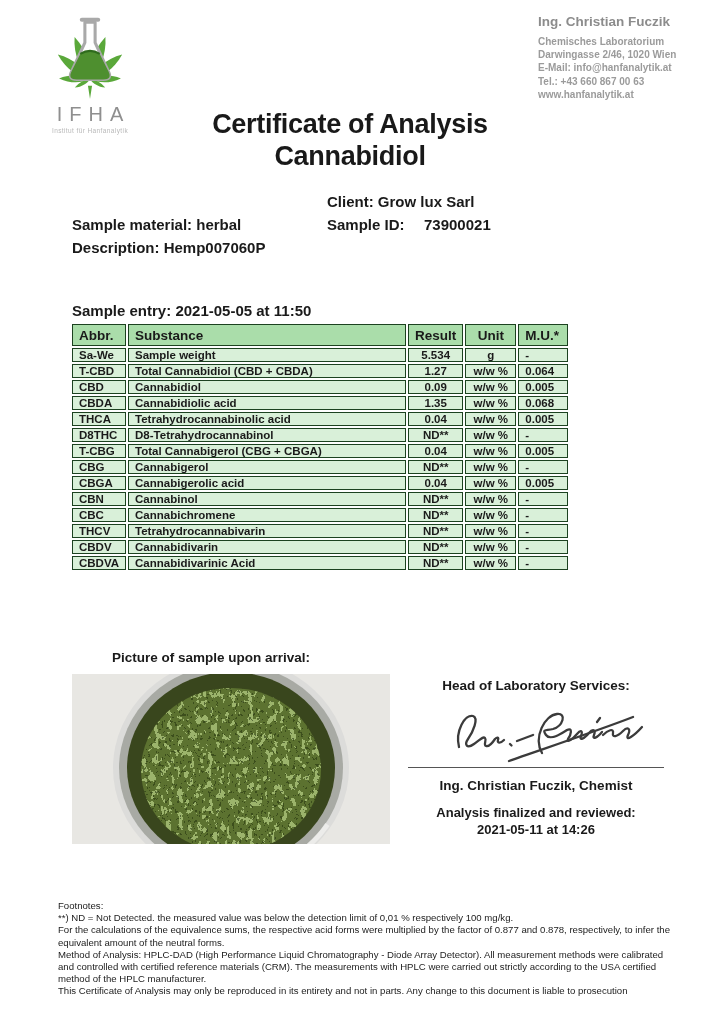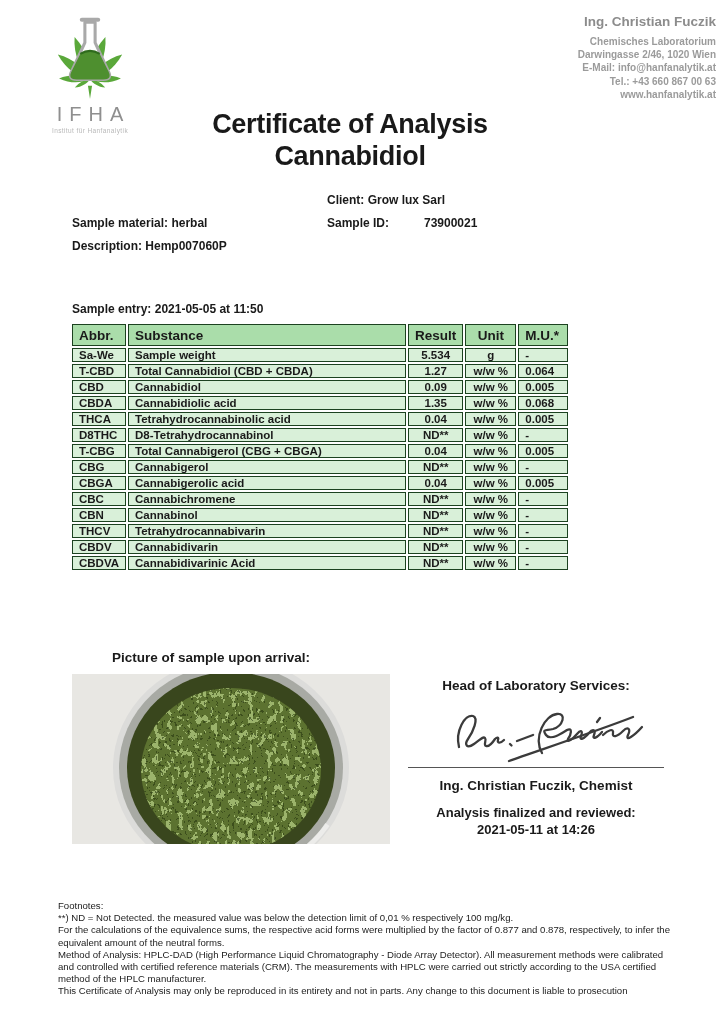--- a/index.html
+++ b/index.html
@@ -7,30 +7,30 @@
   body { font-family:"Liberation Sans", sans-serif; color:#1a1a1a; }
   .page { position:relative; width:720px; height:1019px; background:#ffffff; overflow:hidden; margin:0 auto; }
 
   
   .logo-block { position:absolute; left:40px; top:12px; width:100px; text-align:center; }
   .logo-mark { display:block; margin:0 auto; }
   .logo-acronym { font-size:20px; letter-spacing:7px; padding-left:7px; color:#8f8f8f; font-weight:400; margin-top:1px; }
   .logo-subtitle { font-size:6.5px; letter-spacing:0.4px; color:#b9b9b9; margin-top:1px; }
 
   
-  .contact-block { position:absolute; left:538px; top:14px; width:178px;text-align:right; }
+  .contact-block { position:absolute; left:538px; top:14px; width:178px; }
   .contact-name { font-size:13.5px; font-weight:700; color:#8c8c8c; margin-bottom:6px; }
   .contact-line { font-size:10px; font-weight:700; color:#9b9b9b; line-height:13.2px; }
 
   
   .title-block { position:absolute; left:130px; top:108px; width:440px; text-align:center;
                  font-size:27px; font-weight:800; line-height:32px; color:#191919; letter-spacing:-0.3px; }
 
   
-  .info-line { position:absolute; font-size:12px; font-weight:700; color:#1a1a1a; white-space:nowrap; }
+  .info-line { position:absolute; font-size:15px; font-weight:700; color:#1a1a1a; white-space:nowrap; }
   .pos-client      { left:327px; top:193px; }
   .pos-material    { left:72px;  top:216px; }
   .pos-sampleid    { left:327px; top:216px; }
   .pos-description { left:72px;  top:239px; }
   .pos-entry       { left:72px;  top:302px; }
   .id-label { display:inline-block; width:97px; }
 
   
   .coa-table { position:absolute; left:70px; top:322px; border-collapse:separate; border-spacing:2px; }
   .coa-table th, .coa-table td { border:1px solid #1c4220; }
@@ -180,29 +180,29 @@
           <td class="col4">-</td>
         </tr>
         <tr>
           <td class="col0">CBGA</td>
           <td class="col1">Cannabigerolic acid</td>
           <td class="col2">0.04</td>
           <td class="col3">w/w %</td>
           <td class="col4">0.005</td>
         </tr>
         <tr>
+          <td class="col0">CBN</td>
+          <td class="col1">Cannabinol</td>
+          <td class="col2">ND**</td>
+          <td class="col3">w/w %</td>
+          <td class="col4">-</td>
+        </tr>
+        <tr>
           <td class="col0">CBC</td>
           <td class="col1">Cannabichromene</td>
-          <td class="col2">ND**</td>
-          <td class="col3">w/w %</td>
-          <td class="col4">-</td>
-        </tr>
-        <tr>
-          <td class="col0">CBN</td>
-          <td class="col1">Cannabinol</td>
           <td class="col2">ND**</td>
           <td class="col3">w/w %</td>
           <td class="col4">-</td>
         </tr>
         <tr>
           <td class="col0">THCV</td>
           <td class="col1">Tetrahydrocannabivarin</td>
           <td class="col2">ND**</td>
           <td class="col3">w/w %</td>
           <td class="col4">-</td>

